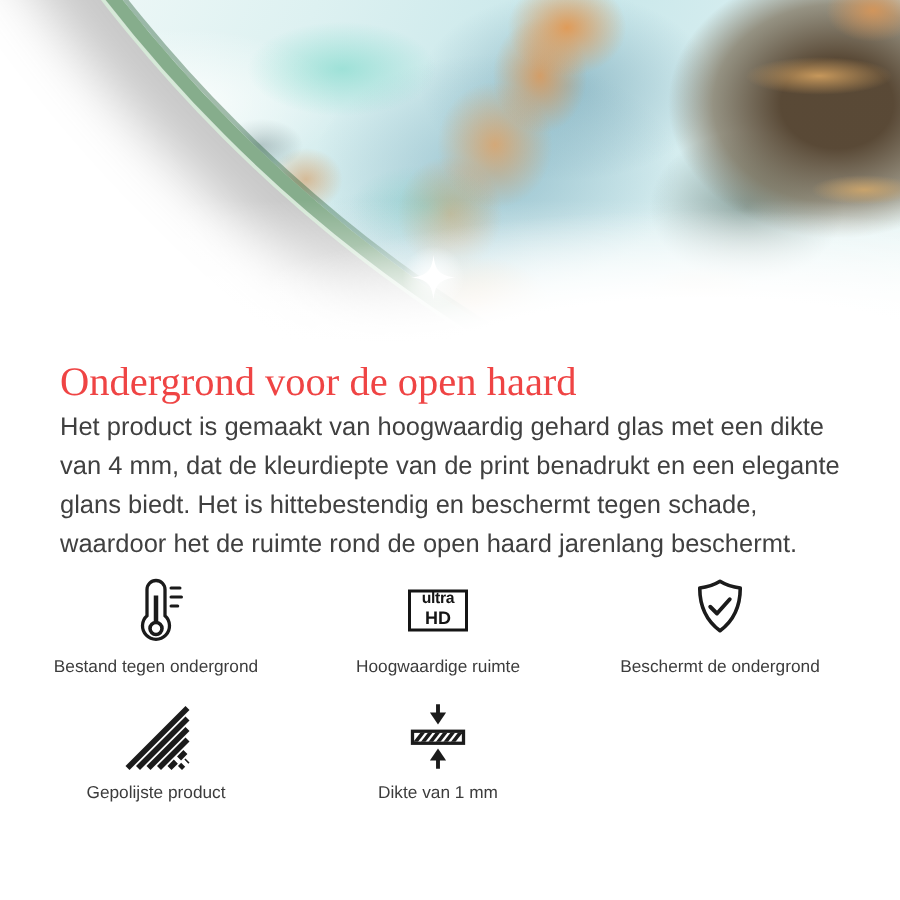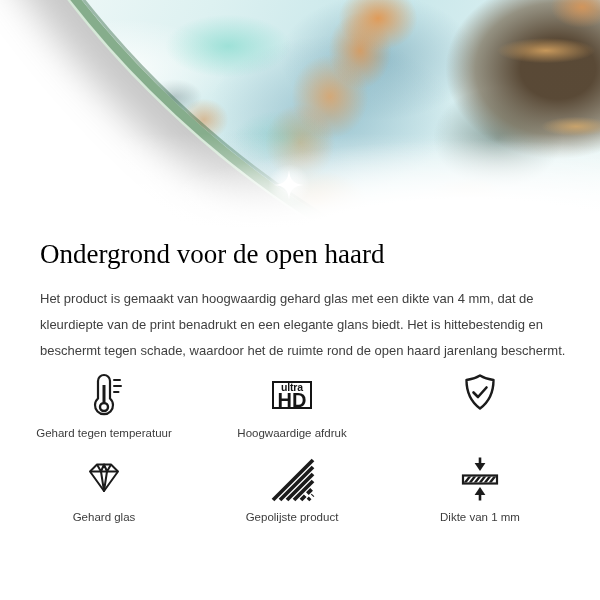--- a/index.html
+++ b/index.html
@@ -64,26 +64,25 @@
   }
 
   
   .content { padding:0 40px; }
   h1 {
     margin-top:7px;
     font-family:"Liberation Serif", serif;
     font-weight:400;
     font-size:27px;
     line-height:35px;
-    color:#000000;
+    color:#ef4444;
   }
   .description {
-    margin-top:14px;
     width:527px;
-    font-size:13px;
+    font-size:17px;
     line-height:26px;
     color:#404040;
     hyphens:manual;
   }
 
   
   .features {
     display:grid;
     grid-template-columns:repeat(3, 1fr);
     padding:0 26px 0 10px;
@@ -93,21 +92,21 @@
   .feature { display:flex; flex-direction:column; align-items:center; }
   .feature .icon-box { height:48px; display:flex; align-items:center; justify-content:center; }
   .feature .label { margin-top:8px; font-size:11.5px; color:#3c3c3c; white-space:nowrap; }
 
   .uhd-box {
     width:40px; height:28px; border:2.5px solid #151515;
     display:flex; flex-direction:column; align-items:center; justify-content:center;
     color:#151515;
   }
   .uhd-top { font-size:10.5px; font-weight:bold; line-height:11px; letter-spacing:-0.2px; }
-  .uhd-bottom { font-size:20px; font-weight:bold; line-height:15px; }
+  .uhd-bottom { font-size:12px; font-weight:bold; line-height:15px; }
 
   svg { display:block; }
 </style>
 </head>
 <body>
 
 <div class="page">
 
   <div class="hero">
     <div class="plate-art"></div>
@@ -134,53 +133,43 @@
           <path d="M18 27.5 V10 a6 6 0 0 1 12 0 V27.5 a9 9 0 1 1 -12 0 Z"></path>
           <line x1="24" y1="14" x2="24" y2="31" stroke-width="3"></line>
           <circle cx="24" cy="36" r="4" stroke-width="2.4"></circle>
           <g stroke-width="2" stroke-linecap="round">
             <line x1="34" y1="9" x2="40" y2="9"></line>
             <line x1="34" y1="15" x2="41" y2="15"></line>
             <line x1="34" y1="21" x2="38.5" y2="21"></line>
           </g>
         </svg>
       </div>
-      <div class="label">Gehard tegen temperatuur</div>
+      <div class="label">Bestand tegen ondergrond</div>
     </div>
 
     <div class="feature">
       <div class="icon-box">
         <div class="uhd-box">
           <div class="uhd-top">ultra</div>
           <div class="uhd-bottom">HD</div>
         </div>
       </div>
-      <div class="label">Hoogwaardige afdruk</div>
+      <div class="label">Hoogwaardige ruimte</div>
     </div>
 
     <div class="feature">
       <div class="icon-box">
         <svg width="48" height="48" viewBox="0 0 48 48" fill="none" stroke="#1b1b1b" stroke-width="2.4">
           <path d="M24 4.5 C28 7 33 8.5 37.5 9 C37.5 20.5 33.5 30.5 24 37.5 C14.5 30.5 10.5 20.5 10.5 9 C15 8.5 20 7 24 4.5 Z" stroke-linejoin="round"></path>
           <path d="M17.5 21.5 l4.5 4.5 l8.5 -9.5" stroke-width="2.6" stroke-linecap="round" stroke-linejoin="round"></path>
         </svg>
       </div>
-    </div>
-
-    <div class="feature">
-      <div class="icon-box">
-        <svg width="48" height="48" viewBox="0 0 48 48" fill="none" stroke="#1b1b1b" stroke-width="2" stroke-linejoin="round">
-          <path d="M17 9.5 H31 L38 16.5 L24 36 L10 16.5 Z"></path>
-          <line x1="10" y1="16.5" x2="38" y2="16.5"></line>
-          <path d="M17 9.5 L21 16.5 L24 9.5 L27 16.5 L31 9.5"></path>
-          <path d="M21 16.5 L24 36 L27 16.5"></path>
-        </svg>
-      </div>
-      <div class="label">Gehard glas</div>
-    </div>
+      <div class="label">Beschermt de ondergrond</div>
+    </div>
+
 
     <div class="feature">
       <div class="icon-box">
         <svg width="48" height="48" viewBox="0 0 48 48" stroke="#1b1b1b" stroke-width="3.8" fill="none">
           <line x1="5" y1="45" x2="45" y2="5"></line>
           <line x1="12" y1="45" x2="45" y2="12"></line>
           <line x1="19" y1="45" x2="45" y2="19"></line>
           <line x1="26" y1="45" x2="45" y2="26"></line>
           <line x1="33" y1="45" x2="45" y2="33" stroke-dasharray="6 3"></line>
           <line x1="40" y1="45" x2="45" y2="40" stroke-dasharray="3 3"></line>

